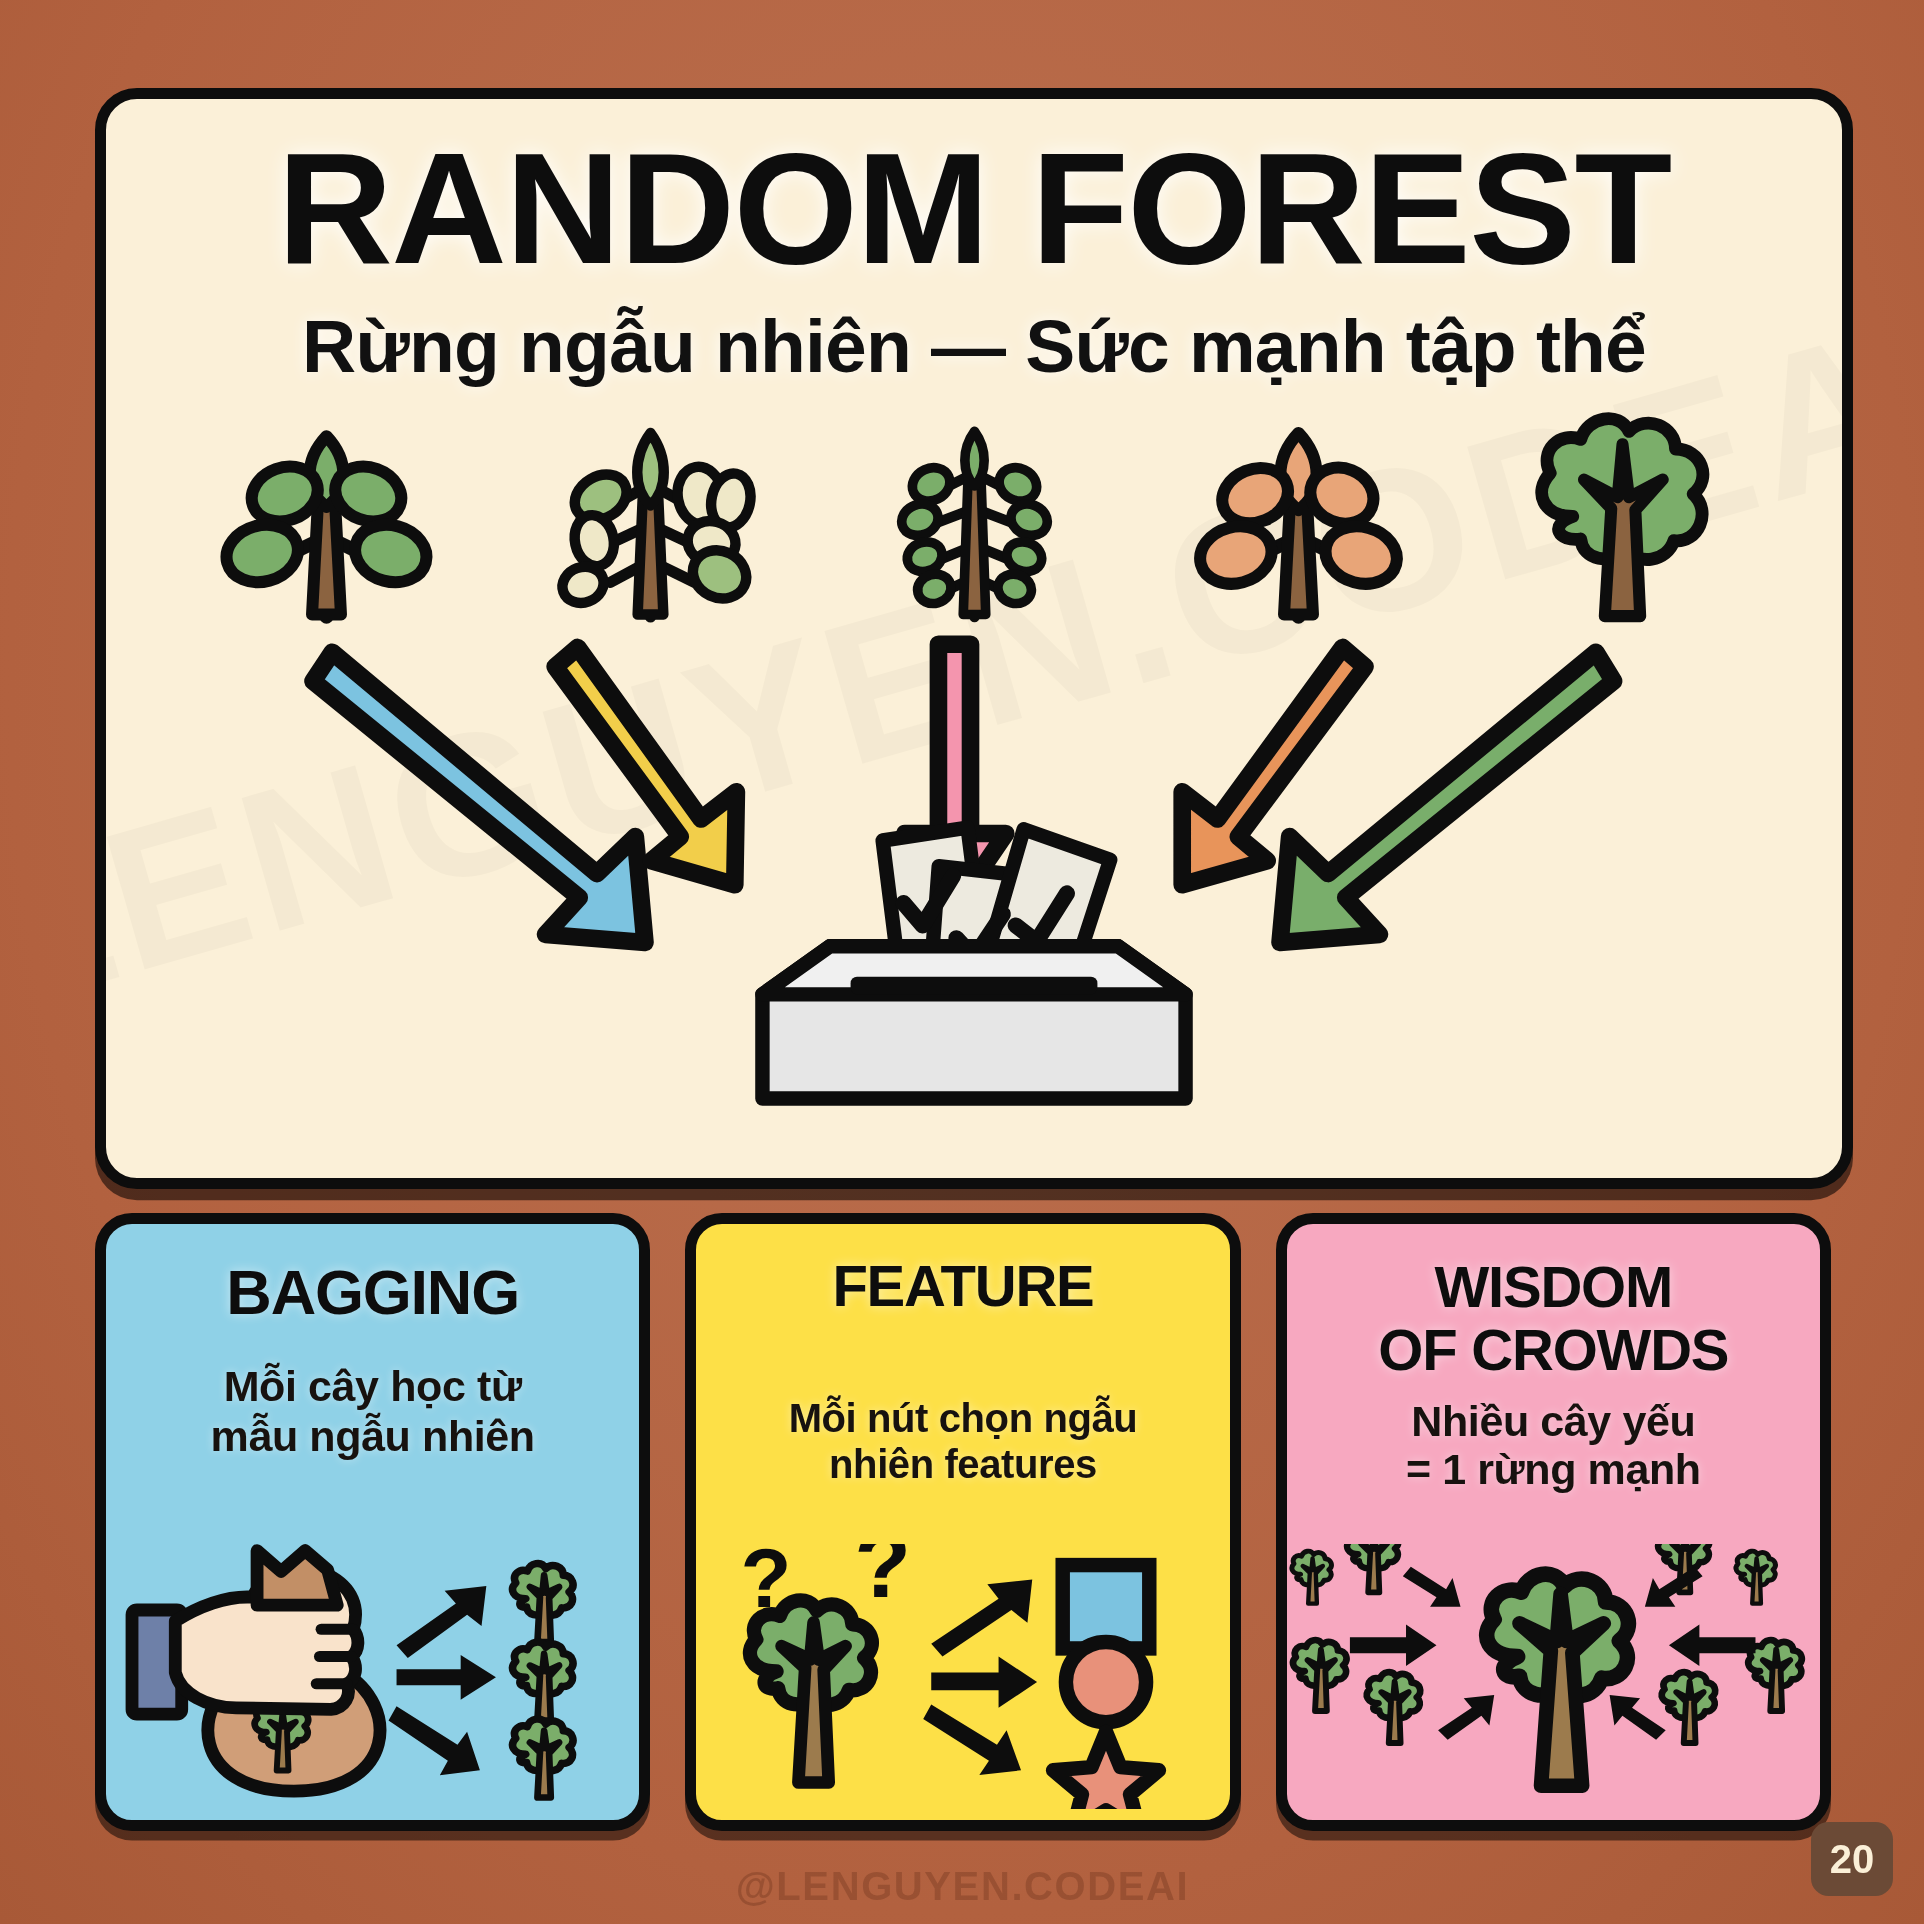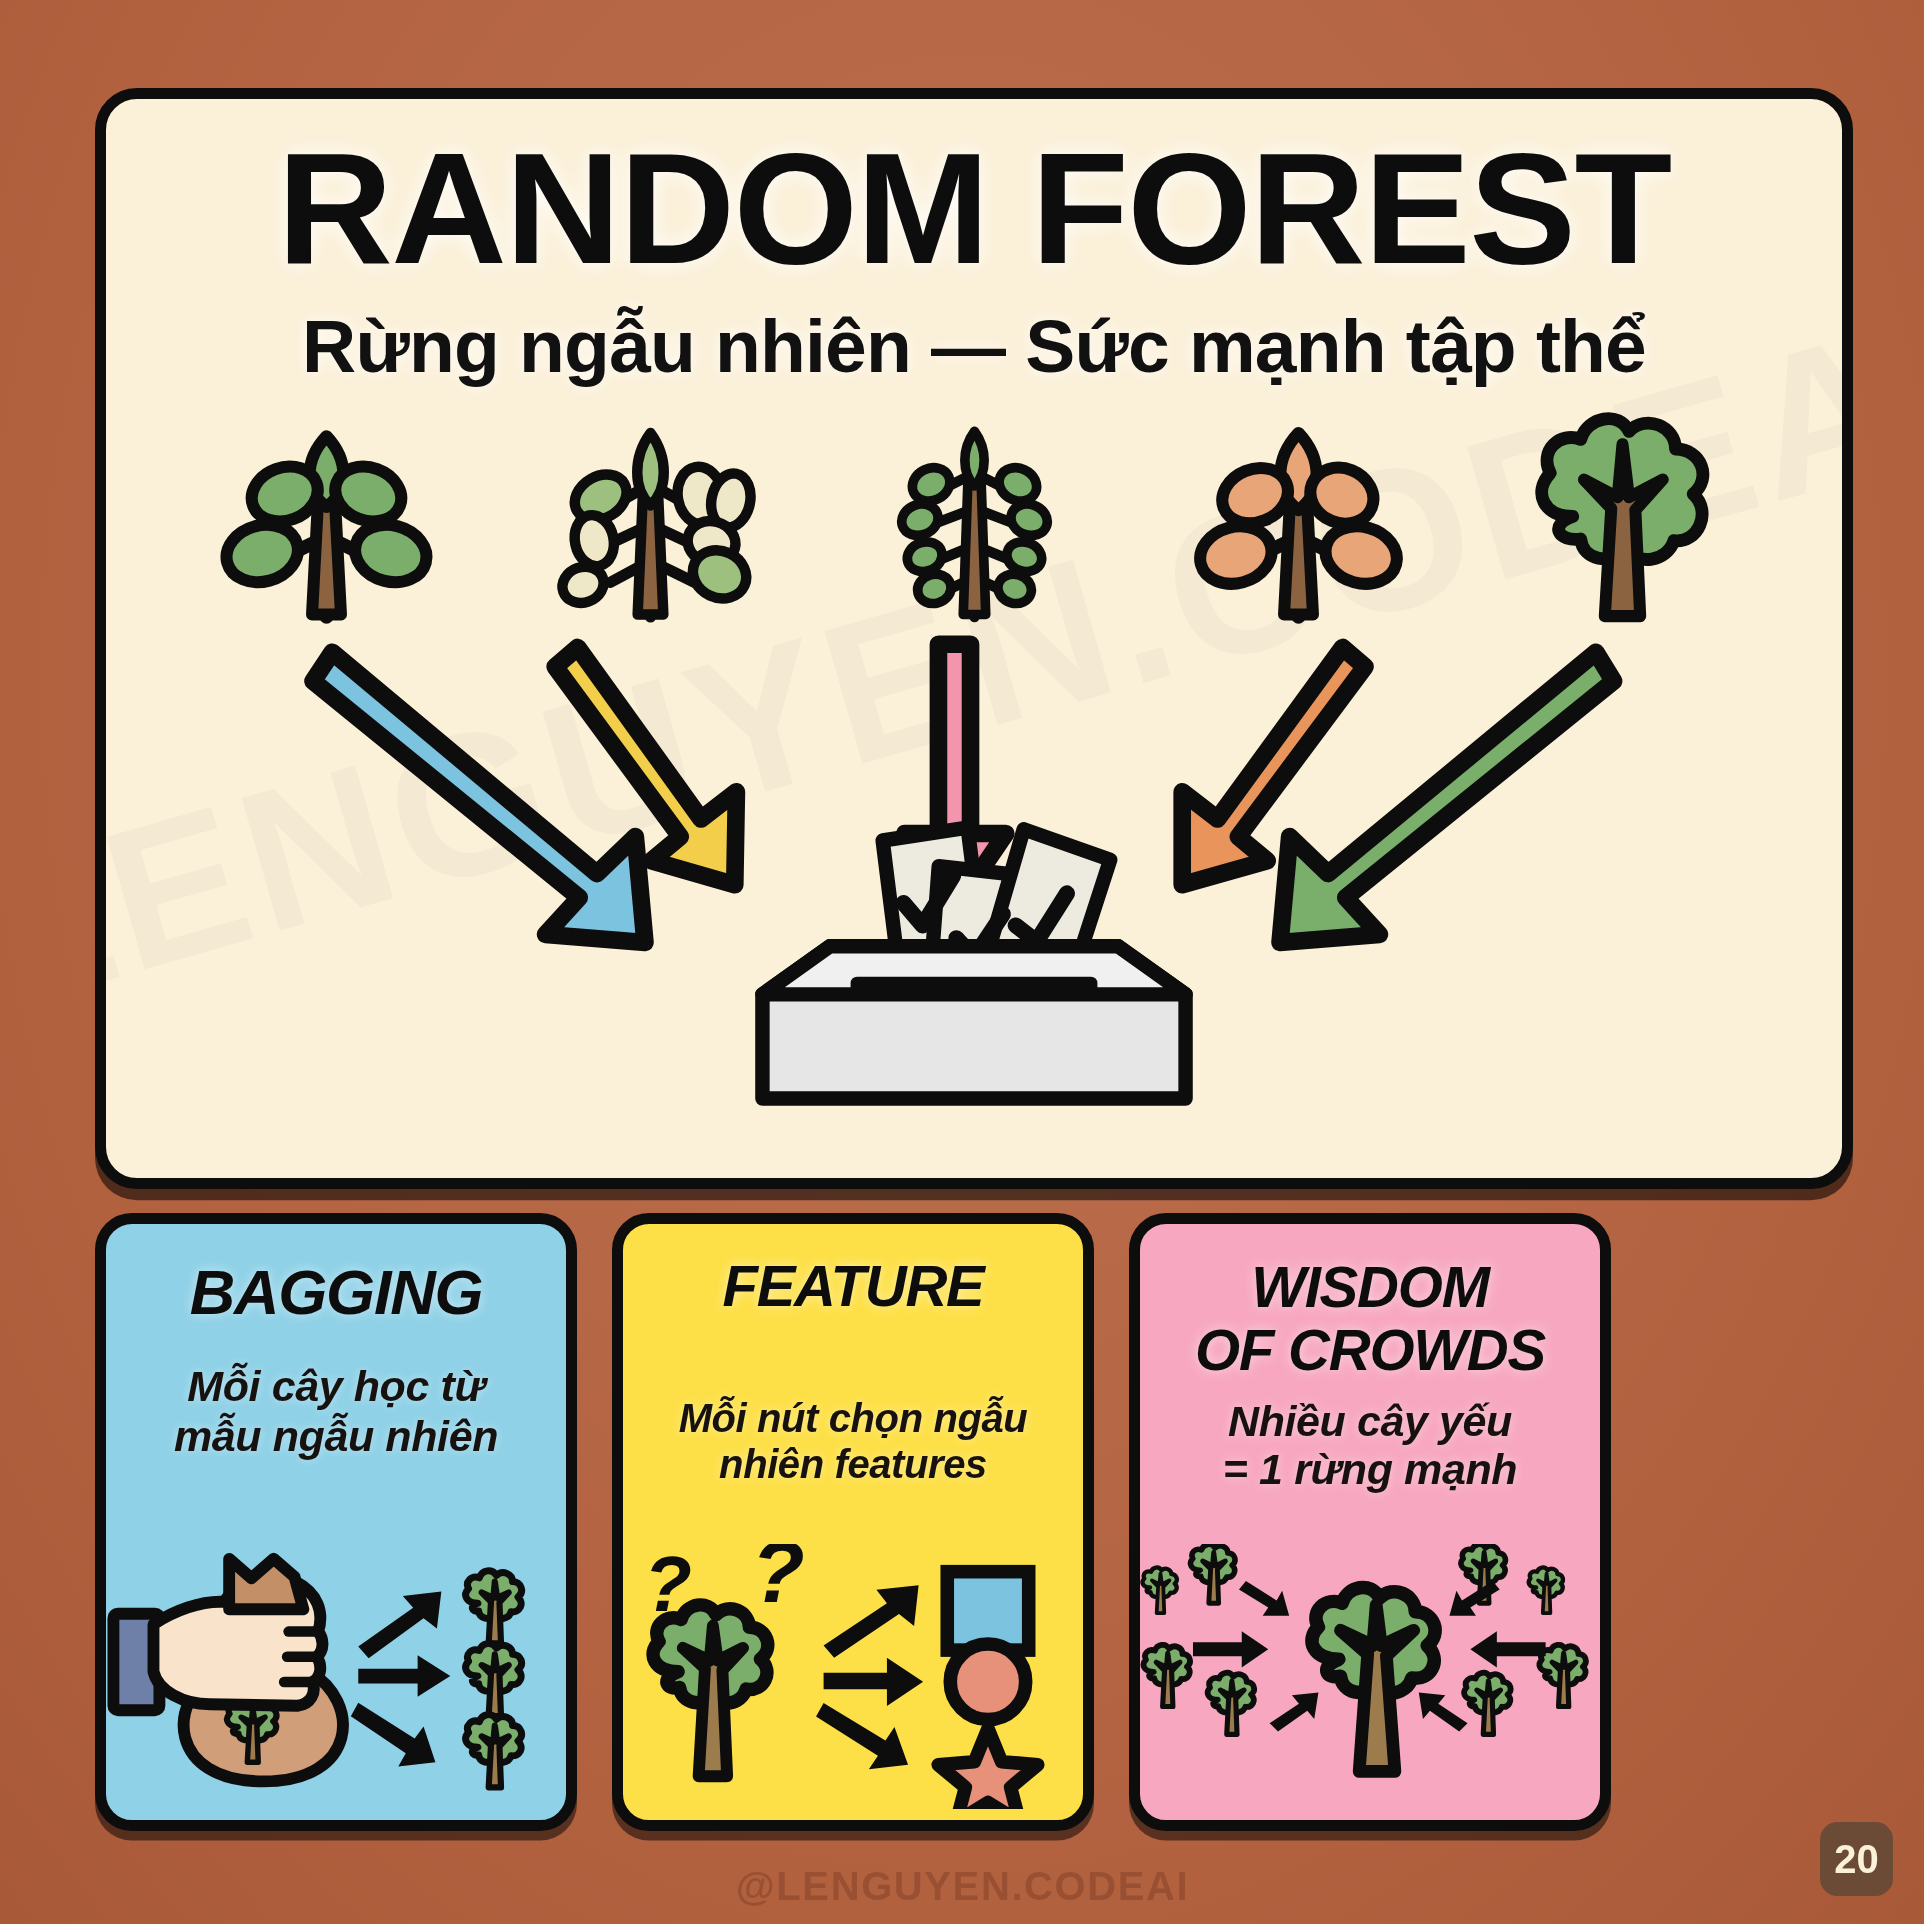--- a/index.html
+++ b/index.html
@@ -48,22 +48,22 @@
   }
   .arrows-layer{position:absolute;left:0;top:0;width:1713px;height:1056px;pointer-events:none;}
   .ballot{position:absolute;left:50%;top:698px;transform:translateX(-50%);}
   .ballot-label{
     position:absolute;left:0;right:0;top:199px;text-align:center;
     font-size:66px;font-weight:bold;color:#0D0D0D;letter-spacing:-0.8px;
     text-shadow:0 0 11.2px rgba(255,255,255,.85);
   }
   
   .cards{
-    position:absolute;left:95px;top:1213px;width:1516px;height:618px;
-    display:flex;gap:35px;font-style:italic;
+    position:absolute;left:95px;top:1213px;width:1736px;height:618px;
+    display:flex;gap:35px;
   }
   .card{
     flex:1;position:relative;
     border:11.2px solid #0D0D0D;border-radius:37px;
     box-shadow:0 9.6px 0 rgba(0,0,0,.5);
     overflow:hidden;
   }
   .card-title{
     position:absolute;left:0;right:0;top:38px;text-align:center;
     font-size:63px;font-weight:bold;color:#0D0D0D;line-height:.98;
@@ -79,21 +79,21 @@
   }
   .card-art{position:absolute;left:0;right:0;bottom:11.2px;display:flex;justify-content:center;}
   
   .watermark-footer{
     position:absolute;left:0;right:0;bottom:16px;text-align:center;
     font-size:40px;font-weight:bold;letter-spacing:1.6px;
     color:rgba(60,20,5,.21);
   }
   .page-badge{
     position:absolute;right:32px;bottom:29px;
-    width:73px;height:74px;border-radius:17.6px;
+    width:82px;height:74px;border-radius:17.6px;
     background:#6B4A36;color:#FBF0D8;
     font-size:40px;font-weight:bold;
     display:flex;align-items:center;justify-content:center;
   }
 </style>
 </head>
 <body>
 
 <div class="bg-grad"></div>
 

